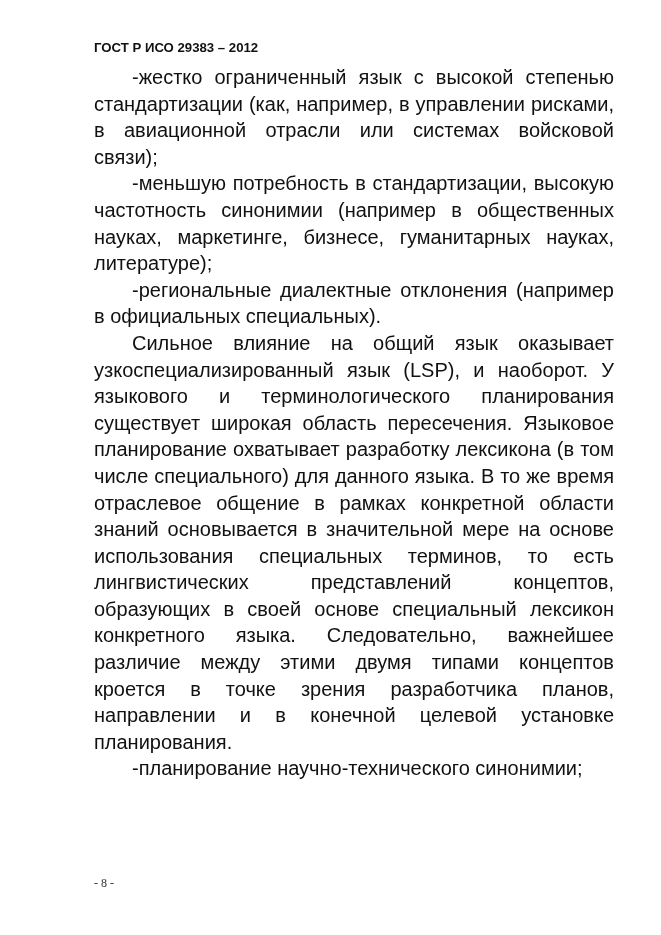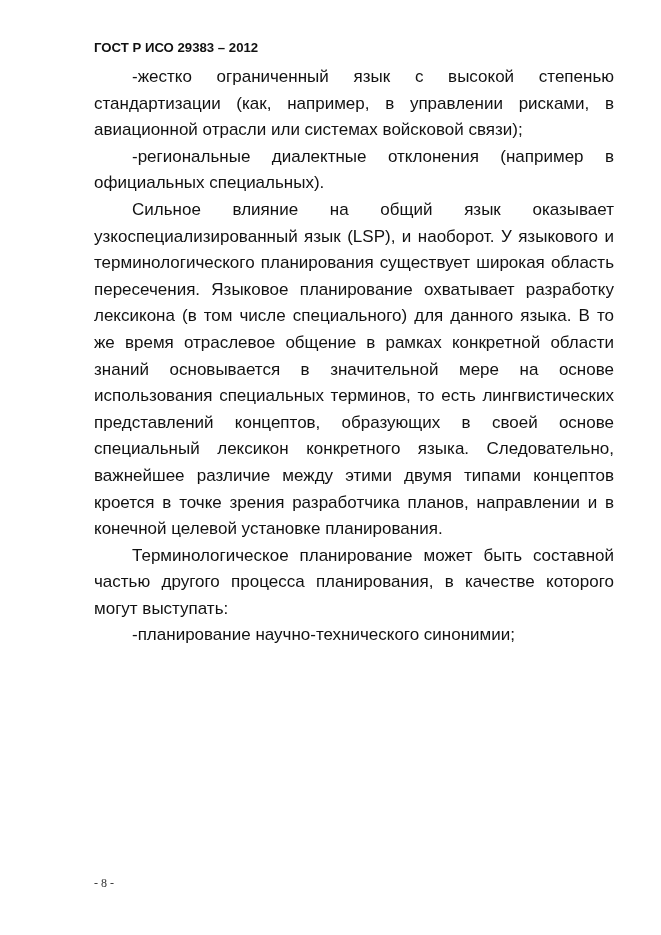--- a/index.html
+++ b/index.html
@@ -4,36 +4,36 @@
 <style>
   html, body { margin: 0; padding: 0; background: #ffffff; }
   body { width: 661px; height: 935px; position: relative; overflow: hidden; color: #111; }
   .page { position: absolute; left: 0; top: 0; width: 661px; height: 807px; background: #fff; }
   .header {
     position: absolute; left: 94px; top: 40px;
     font-family: "Liberation Sans", sans-serif; font-weight: bold; font-size: 13.2px; color: #111;
   }
   .body-text {
     position: absolute; left: 94px; top: 64px; width: 520px;
-    font-family: "Liberation Sans", sans-serif; font-size: 17px; line-height: 26.6px;
+    font-family: "Liberation Sans", sans-serif; font-size: 20px; line-height: 26.6px;
   }
   .p { margin: 0; text-align: justify; text-indent: 38px; }
   .footer {
     position: absolute; left: 94px; top: 876px;
     font-family: "Liberation Serif", serif; font-size: 12px; color: #333;
   }
 </style>
 </head>
 <body>
 
 <div class="page">
   <div class="header">ГОСТ Р ИСО 29383 – 2012</div>
 
   <div class="body-text">
     <p class="p">-жестко ограниченный язык с высокой степенью стандартизации (как, например, в управлении рисками, в авиационной отрасли или системах войсковой связи);</p>
+    <p class="p">-меньшую потребность в стандартизации, высокую частотность синонимии (например в общественных науках, маркетинге, бизнесе, гуманитарных науках, литературе);</p>
     <p class="p">-региональные диалектные отклонения (например в официальных специальных).</p>
     <p class="p">Сильное влияние на общий язык оказывает узкоспециализированный язык (LSP), и наоборот. У языкового и терминологического планирования существует широкая область пересечения. Языковое планирование охватывает разработку лексикона (в том числе специального) для данного языка. В то же время отраслевое общение в рамках конкретной области знаний основывается в значительной мере на основе использования специальных терминов, то есть лингвистических представлений концептов, образующих в своей основе специальный лексикон конкретного языка. Следовательно, важнейшее различие между этими двумя типами концептов кроется в точке зрения разработчика планов, направлении и в конечной целевой установке планирования.</p>
-    <p class="p">Терминологическое планирование может быть составной частью другого процесса планирования, в качестве которого могут выступать:</p>
     <p class="p">-планирование научно-технического синонимии;</p>
   </div>
 
   <div class="footer">- 8 -</div>
 </div>
 
 </body></html>

